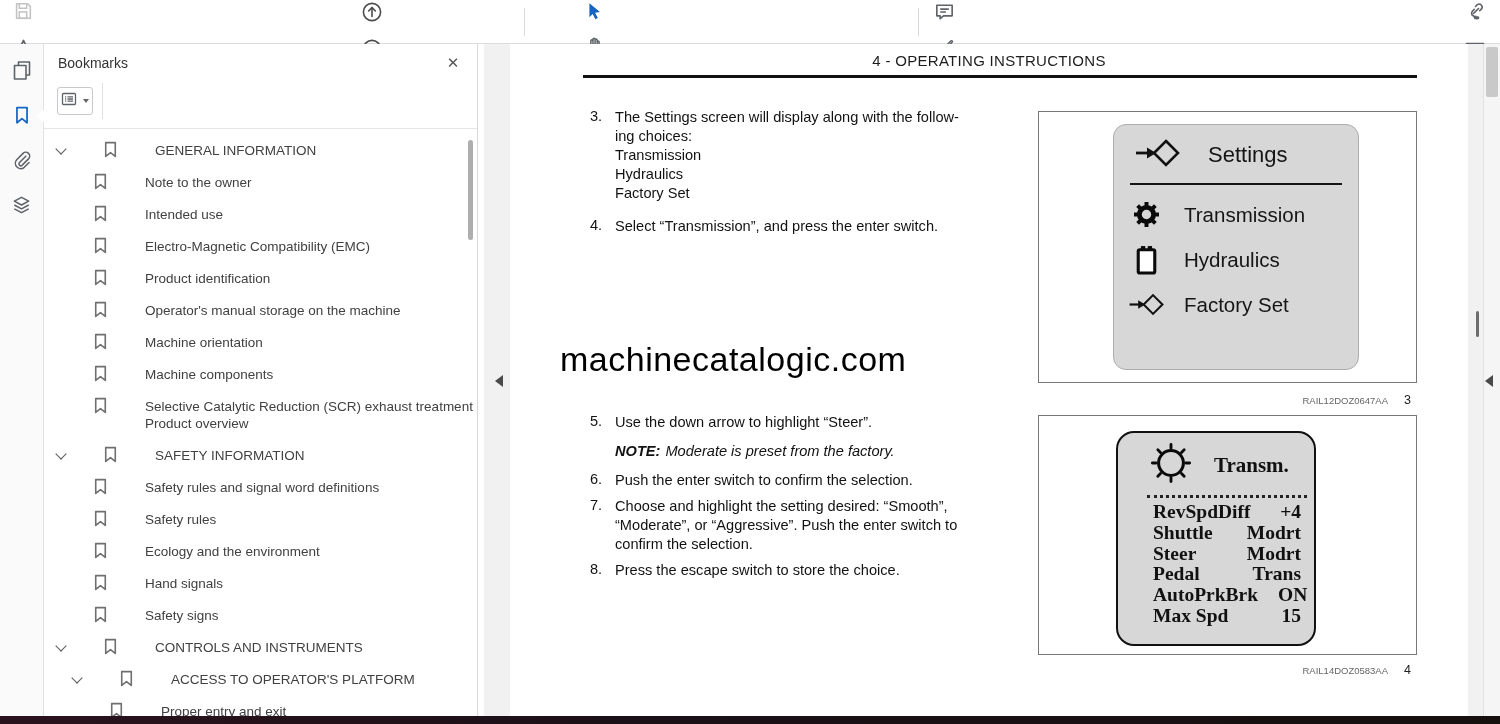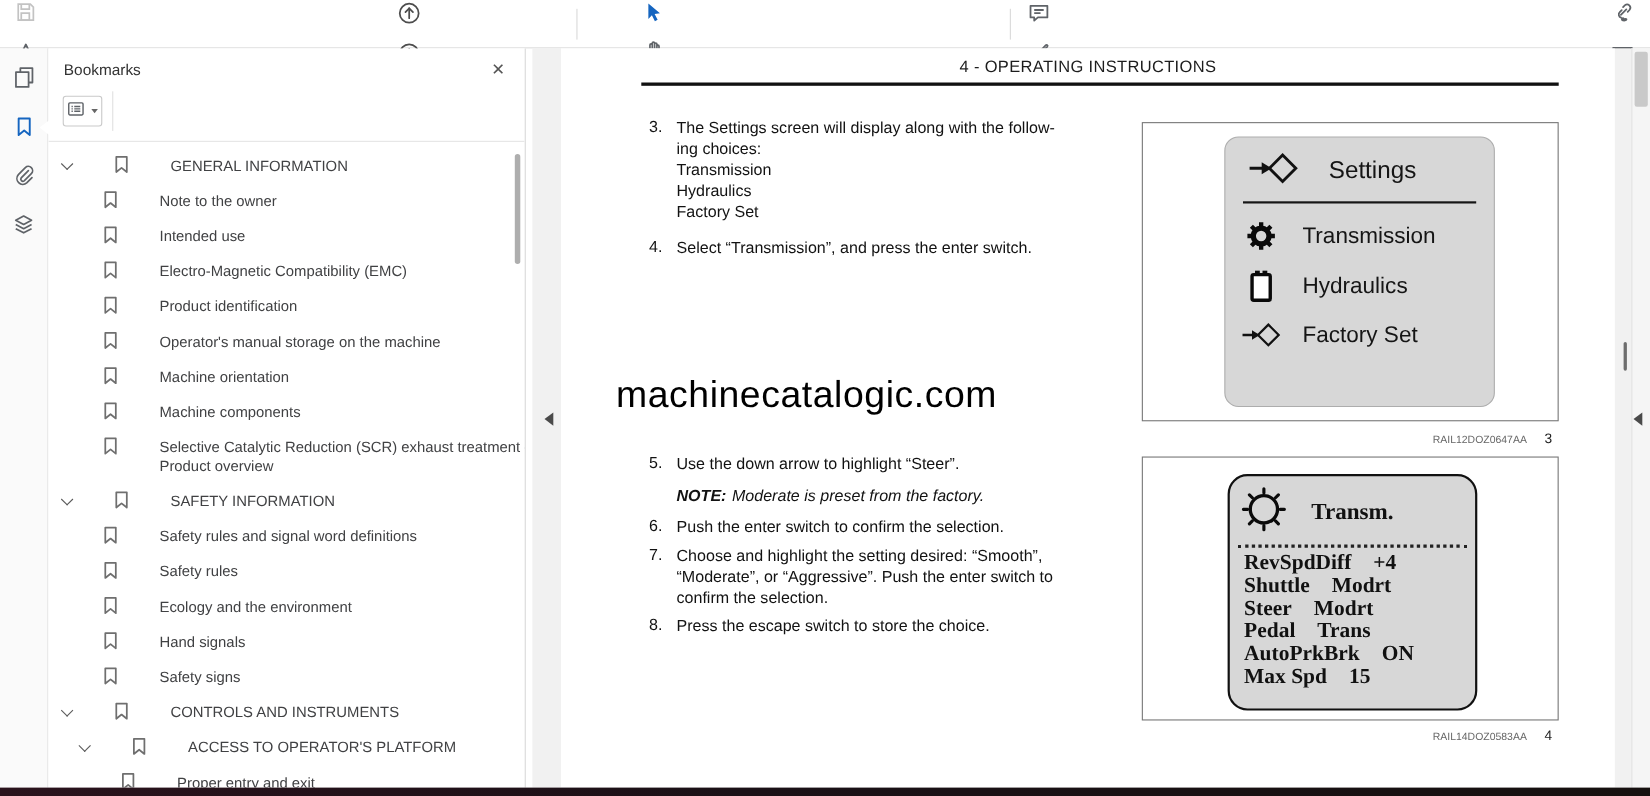--- a/index.html
+++ b/index.html
@@ -62,26 +62,26 @@
   .fig1{top:67px;height:272px;}
   .fig2{top:371px;height:240px;}
   .screen1{position:absolute;left:74px;top:12px;width:246px;height:246px;background:#d7d7d7;border:1px solid #adadad;border-radius:13px;box-sizing:border-box;}
   .s1-title{display:flex;align-items:center;height:52px;padding-left:20px;margin-top:4px;}
   .s1-title .t{font-size:22px;color:#151515;margin-left:28px;}
   .s1-div{height:2px;background:#151515;margin:2px 16px 0;}
   .s1-rows{margin-top:7px;}
   .s1-row{display:flex;align-items:center;height:45px;padding-left:14px;}
   .s1-row .ic{width:36px;display:flex;justify-content:center;flex:none;}
   .s1-row .t{font-size:20.5px;color:#151515;margin-left:20px;}
-  .screen2{position:absolute;left:77px;top:15px;width:227px;height:215px;background:#d7d7d7;border:2.5px solid #111;border-radius:18px;box-sizing:border-box;}
+  .screen2{position:absolute;left:77px;top:15px;width:200px;height:215px;background:#d7d7d7;border:2.5px solid #111;border-radius:18px;box-sizing:border-box;padding-left:22px;}
   .s2-head{display:flex;align-items:center;height:60px;padding-left:10px;margin-top:2px;}
   .s2-head .t{font-family:"Liberation Serif",serif;font-weight:700;font-size:21px;color:#111;margin-left:22px;}
   .s2-div{border-top:3px dotted #222;margin:0 7px;}
   .s2-rows{padding:4px 13px 0;}
-  .s2-row{display:flex;justify-content:flex-start;font-family:"Liberation Serif",serif;font-weight:700;font-size:19.5px;line-height:20.8px;color:#111;gap:20px;}
+  .s2-row{display:flex;justify-content:space-between;font-family:"Liberation Serif",serif;font-weight:700;font-size:19.5px;line-height:20.8px;color:#111;gap:20px;}
   .fig-cap{position:absolute;left:528px;width:373px;text-align:right;}
   .fig-cap .code{font-size:9.5px;color:#666;}
   .fig-cap .n{font-size:12.5px;color:#222;margin-left:16px;}
   .cap1{top:346px;}
   .cap2{top:616px;}
 
   
   .scrollbar{position:absolute;left:1483px;top:44px;width:17px;height:672px;background:#f5f5f5;border-left:1px solid #e2e2e2;box-sizing:border-box;}
   .scroll-thumb{position:absolute;left:2px;top:3px;width:12px;height:50px;background:#c9c9c9;border-radius:2px;}
   .doc-collapse-right{position:absolute;left:1485px;top:375px;width:0;height:0;border-top:6px solid transparent;border-bottom:6px solid transparent;border-right:8px solid #4a4a4a;z-index:6;cursor:pointer;}

